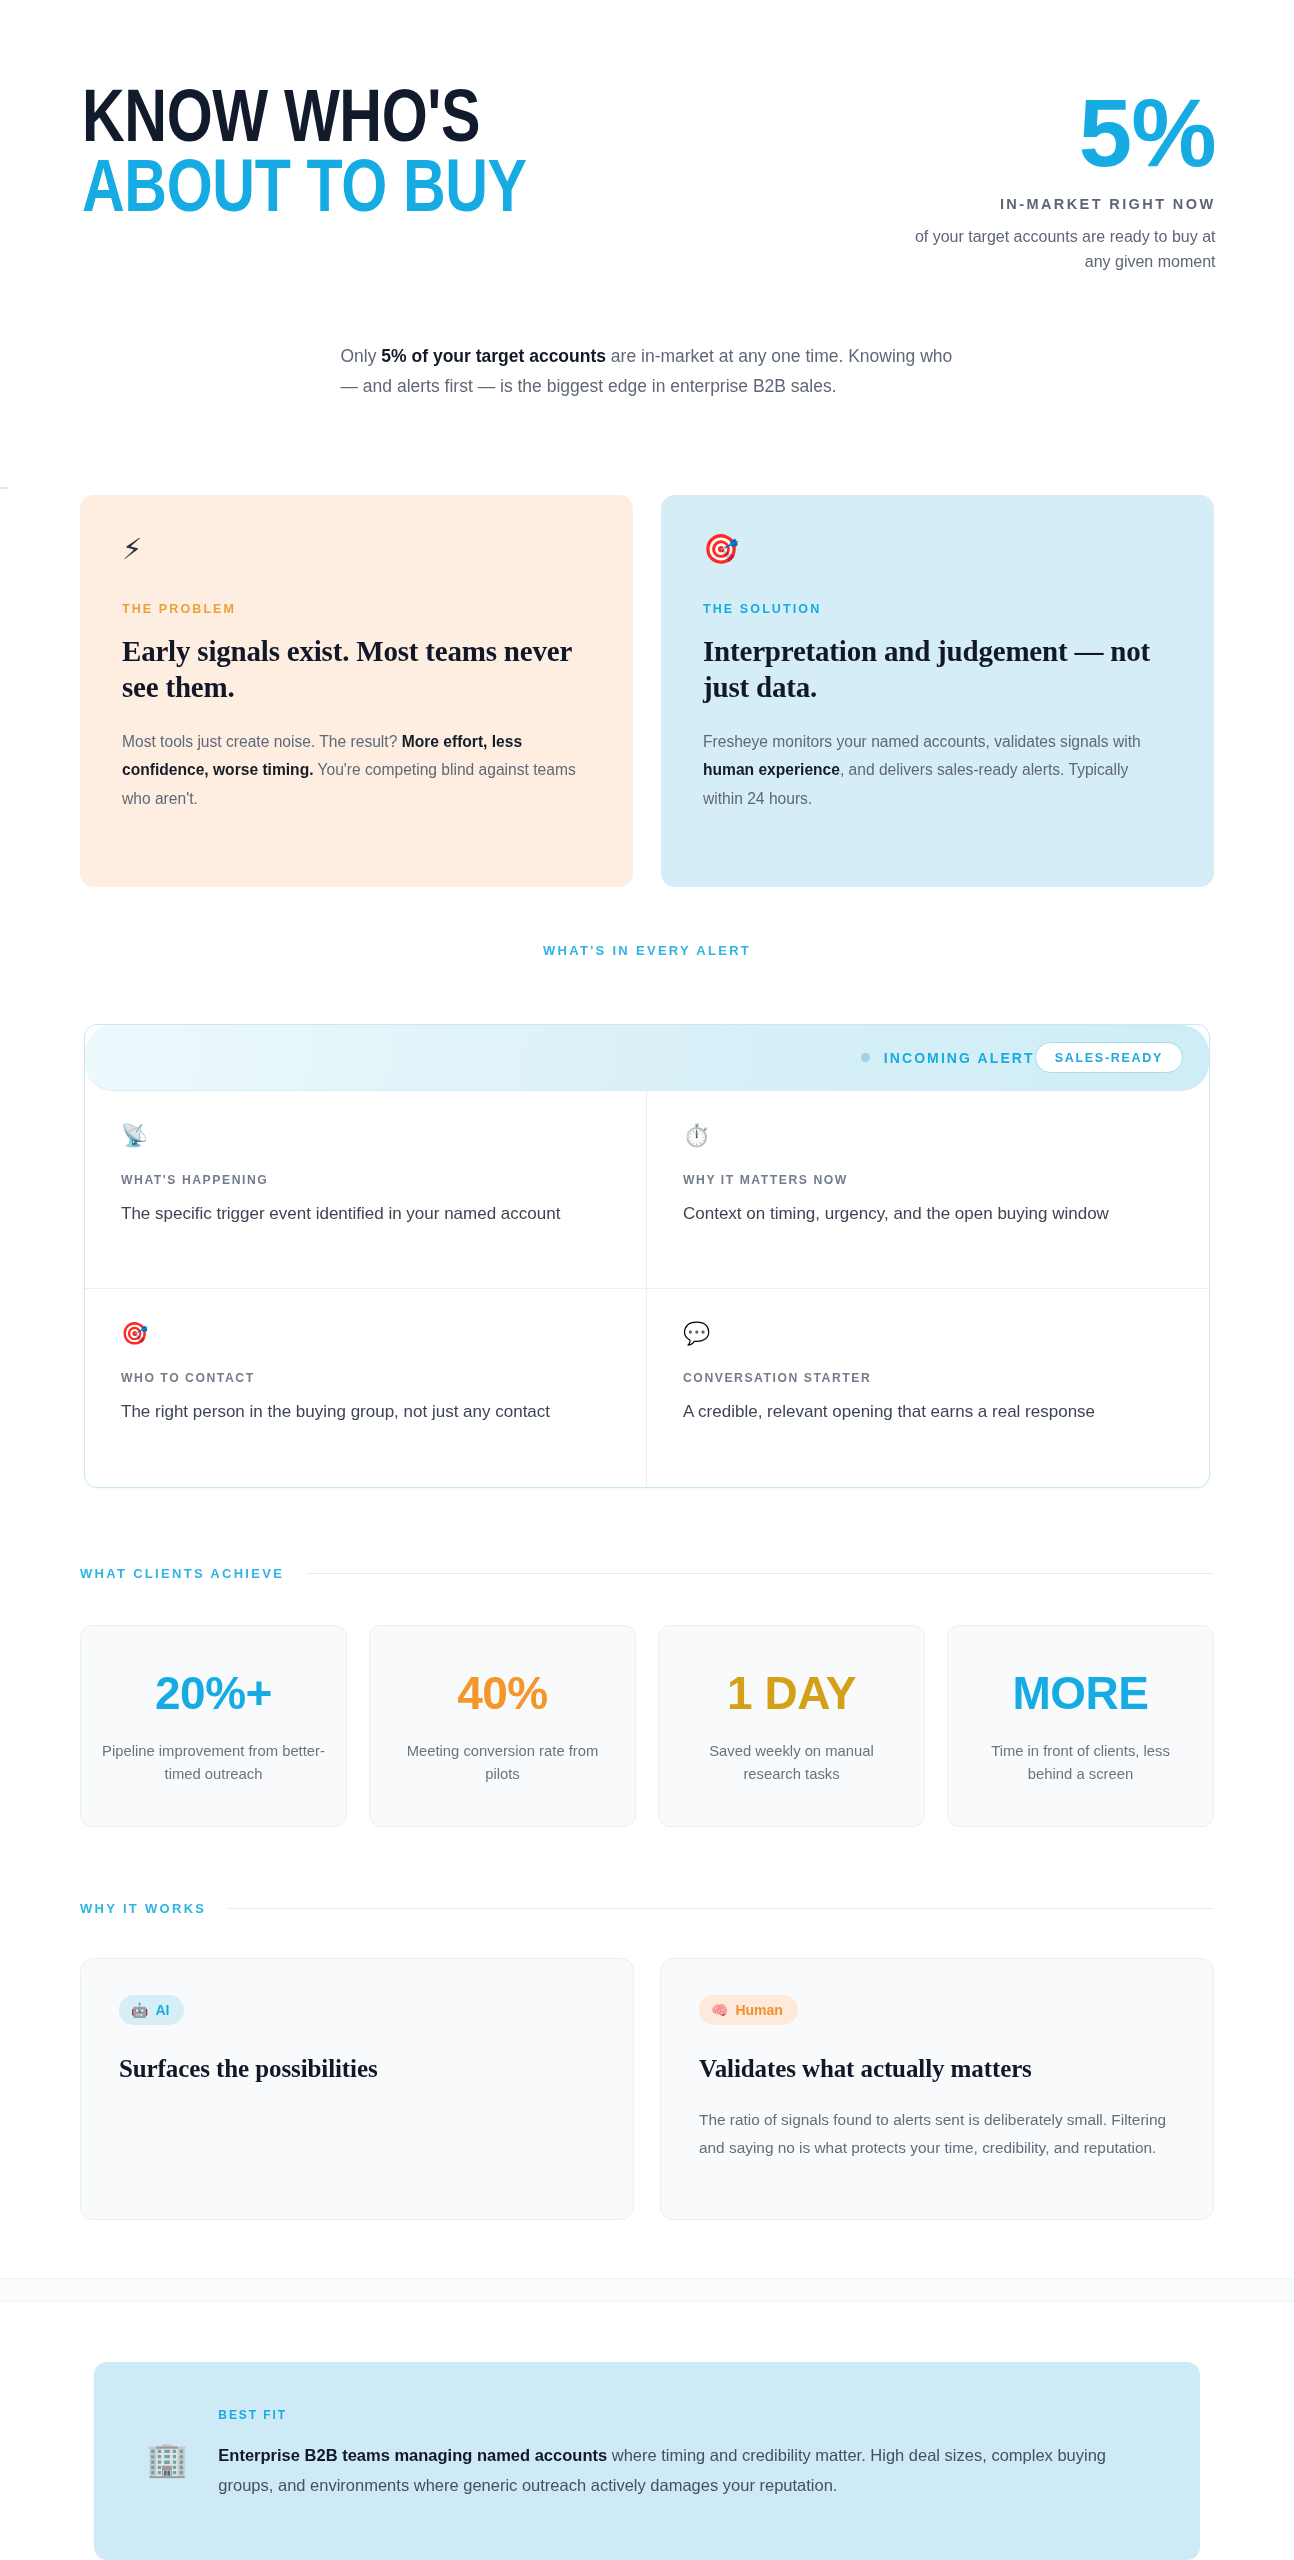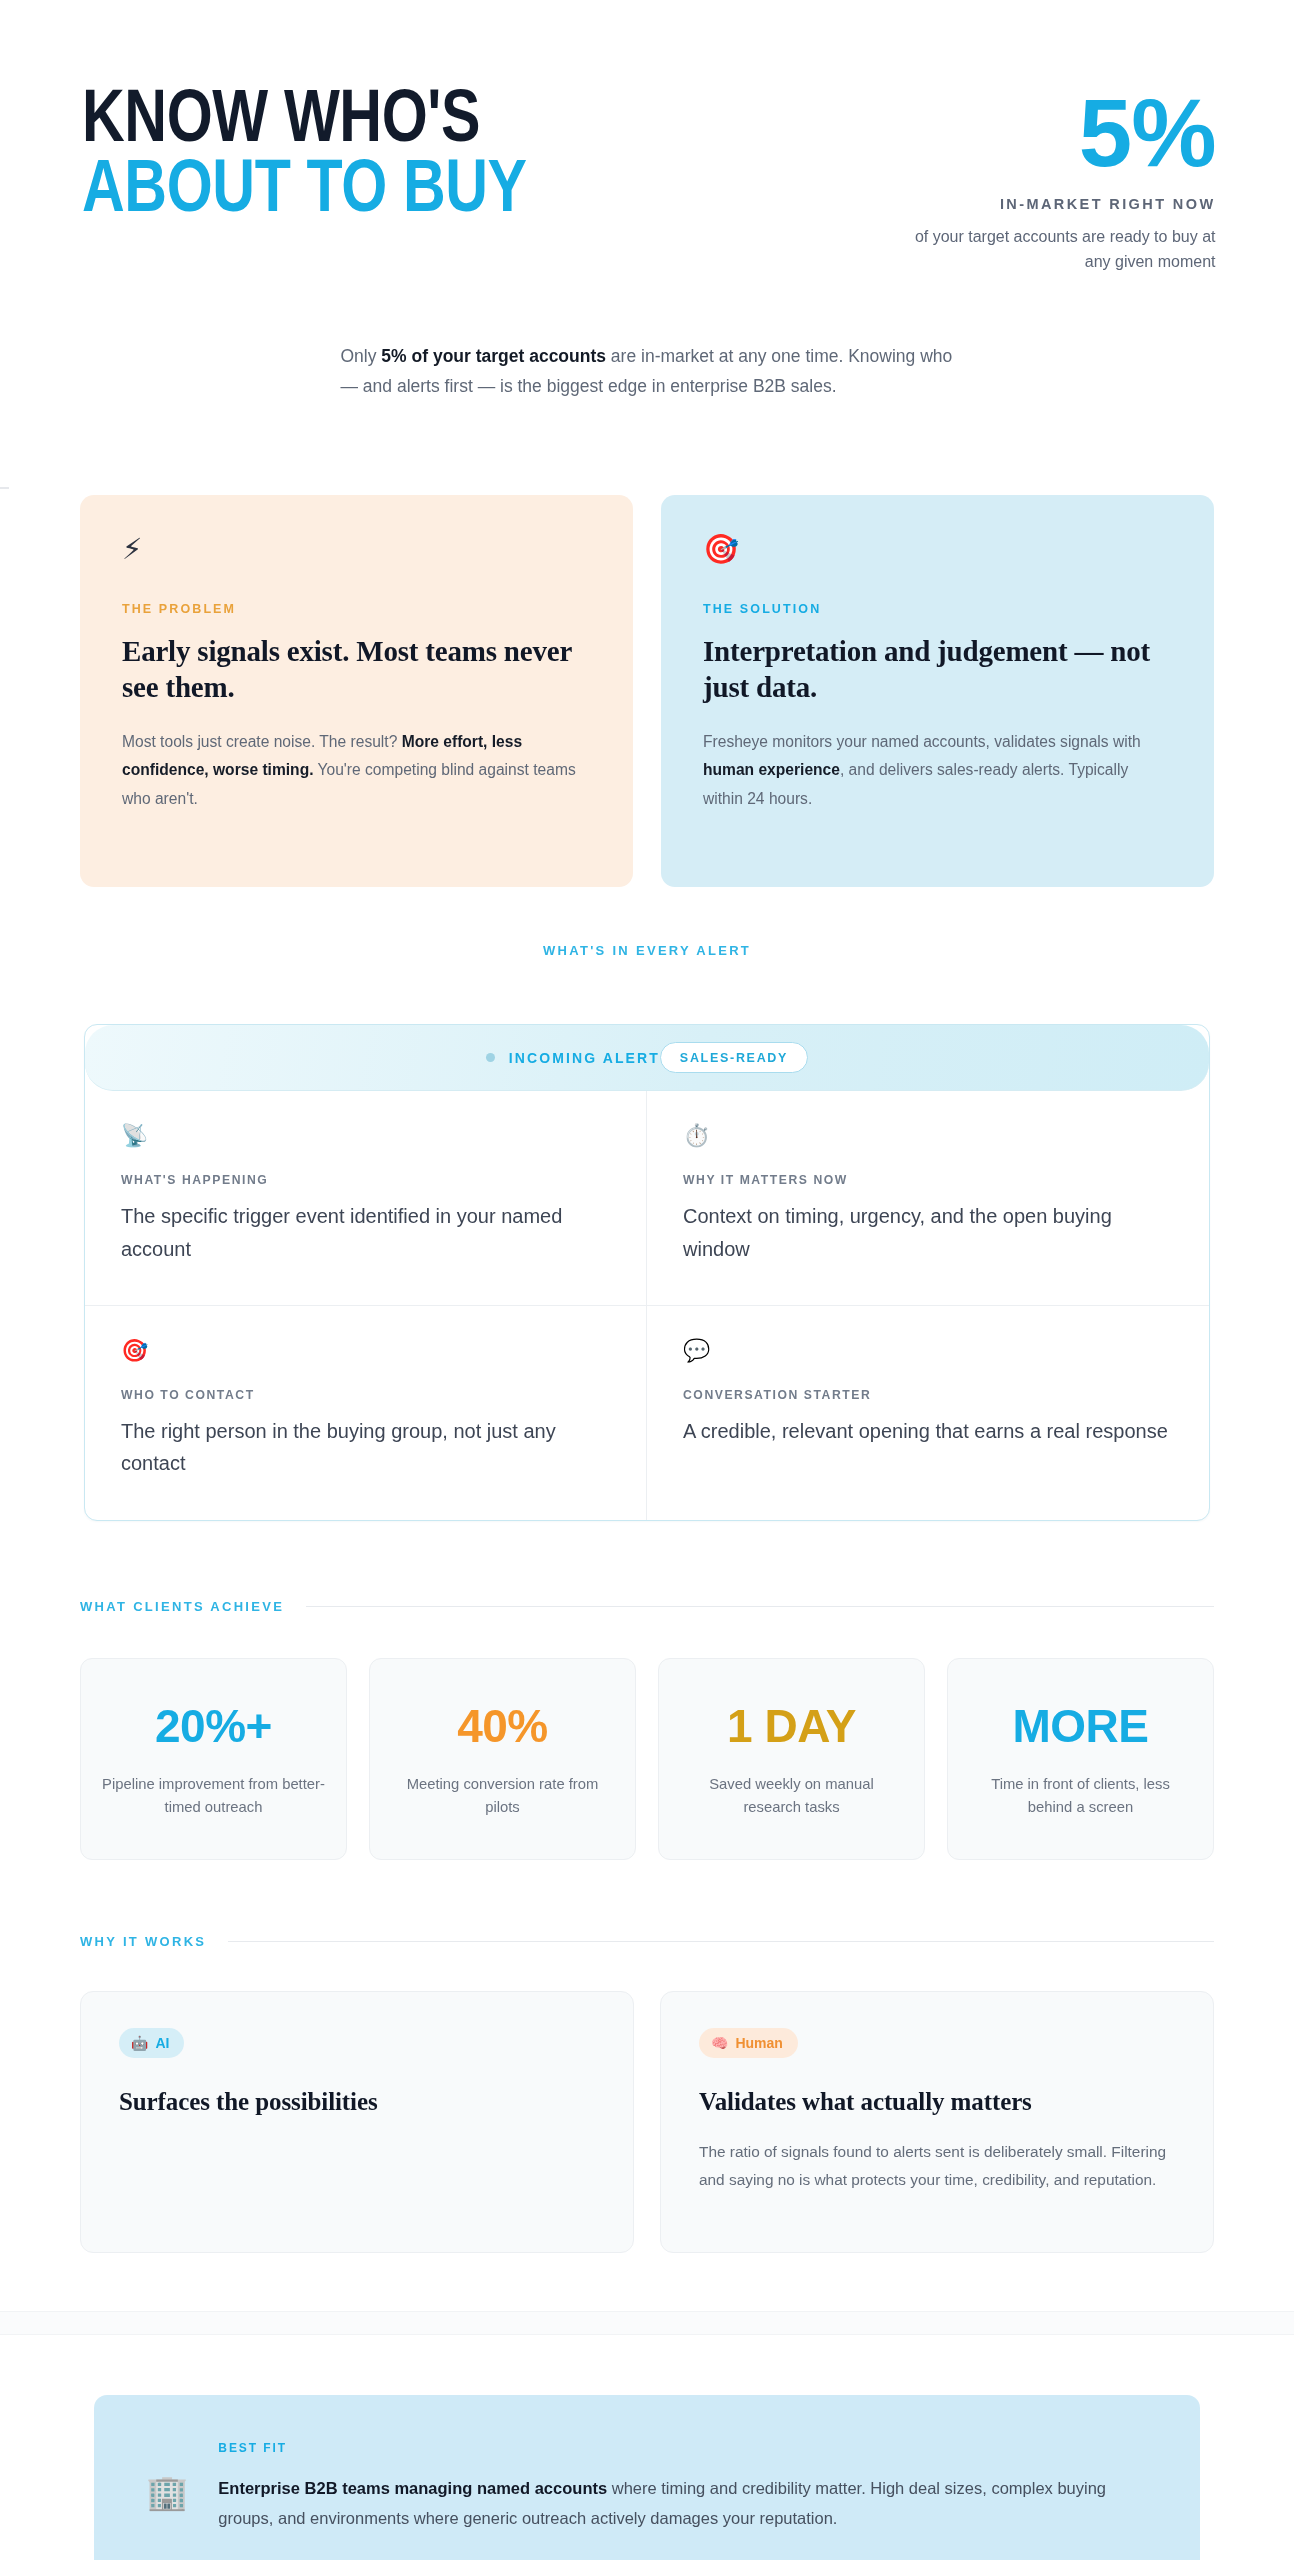--- a/index.html
+++ b/index.html
@@ -168,21 +168,21 @@
     overflow: hidden;
     background: #ffffff;
     box-shadow: 0 1px 2px rgba(18,80,110,0.04);
   }
   .alert-head {
     background: linear-gradient(100deg, #eef9fc 0%, #d8f0f7 55%, #cfedf6 100%);
     padding: 0 26px;
     height: 66px;
     display: flex;
     align-items: center;
-    justify-content: center;
+    justify-content: flex-end;
     border-bottom: 1px solid #d5ecf3;
     border-radius: 28px;
   }
   .alert-head-left { display: flex; align-items: center; gap: 14px; }
   .dot {
     width: 9px; height: 9px; border-radius: 50%;
     background: #9fd3e4;
   }
   .alert-head-label {
     font-family: "Liberation Sans Narrow", "Liberation Sans", sans-serif;
@@ -222,21 +222,21 @@
   }
   .alert-label {
     margin-top: 26px;
     font-size: 12.2px;
     font-weight: 700;
     letter-spacing: 1.55px;
     color: #727c8b;
   }
   .alert-text {
     margin-top: 13px;
-    font-size: 20px;
+    font-size: 17px;
     line-height: 1.62;
     color: #3d4554;
   }
 
   
   .stats-wrap {
     width: 1134px;
     margin: 44px auto 0;
     display: flex;
     gap: 22px;

